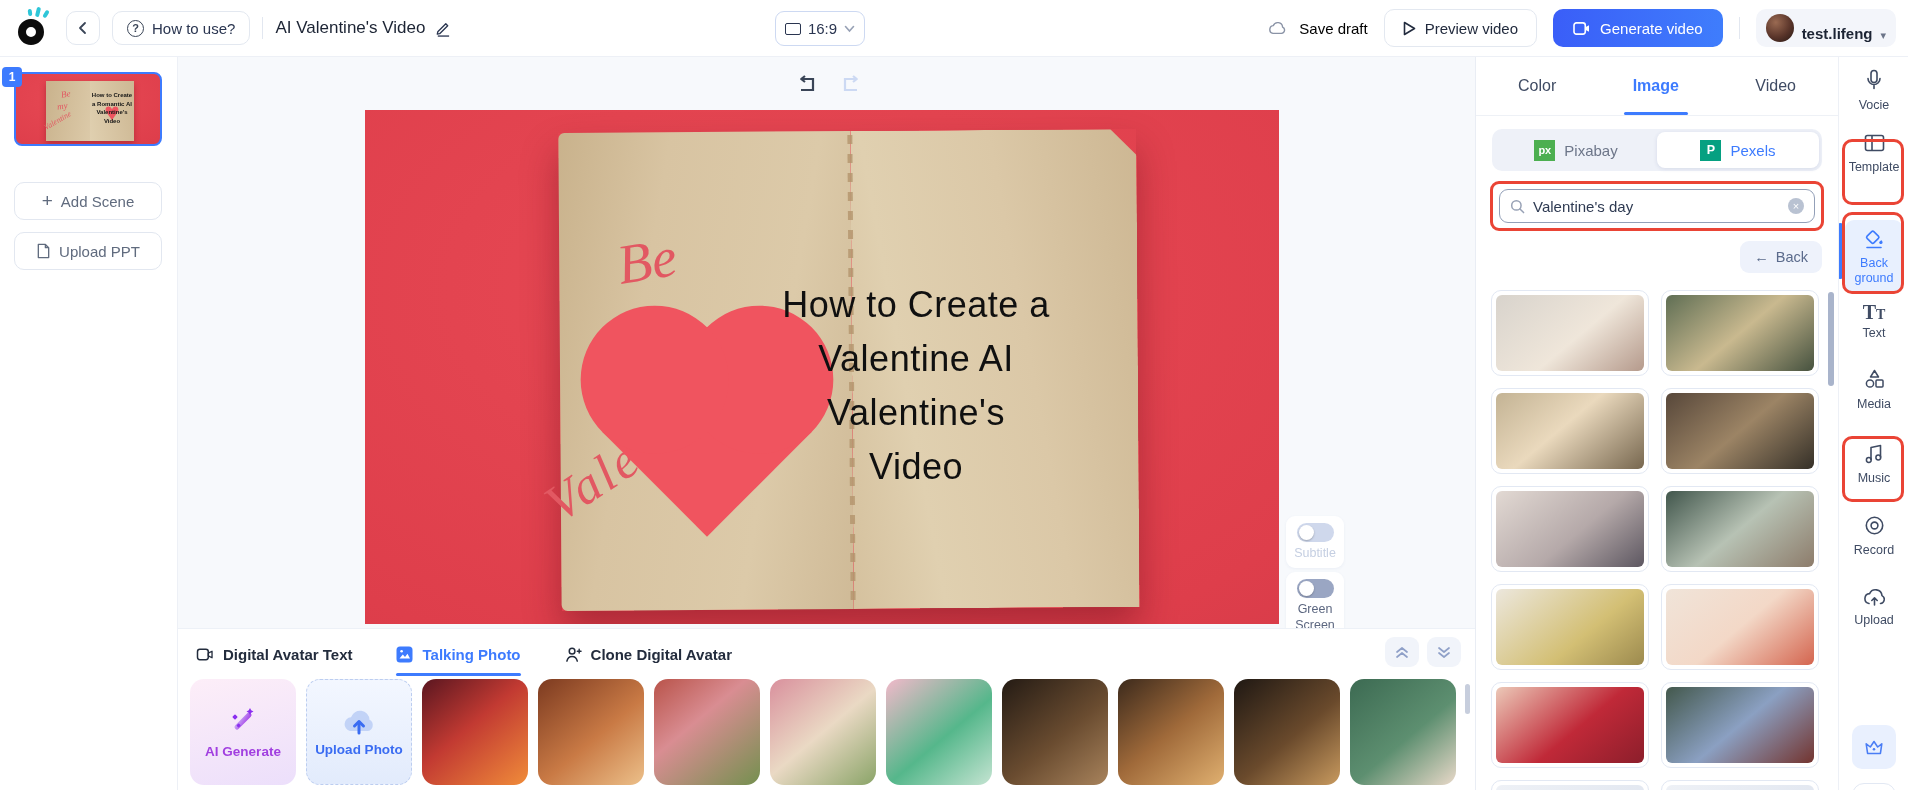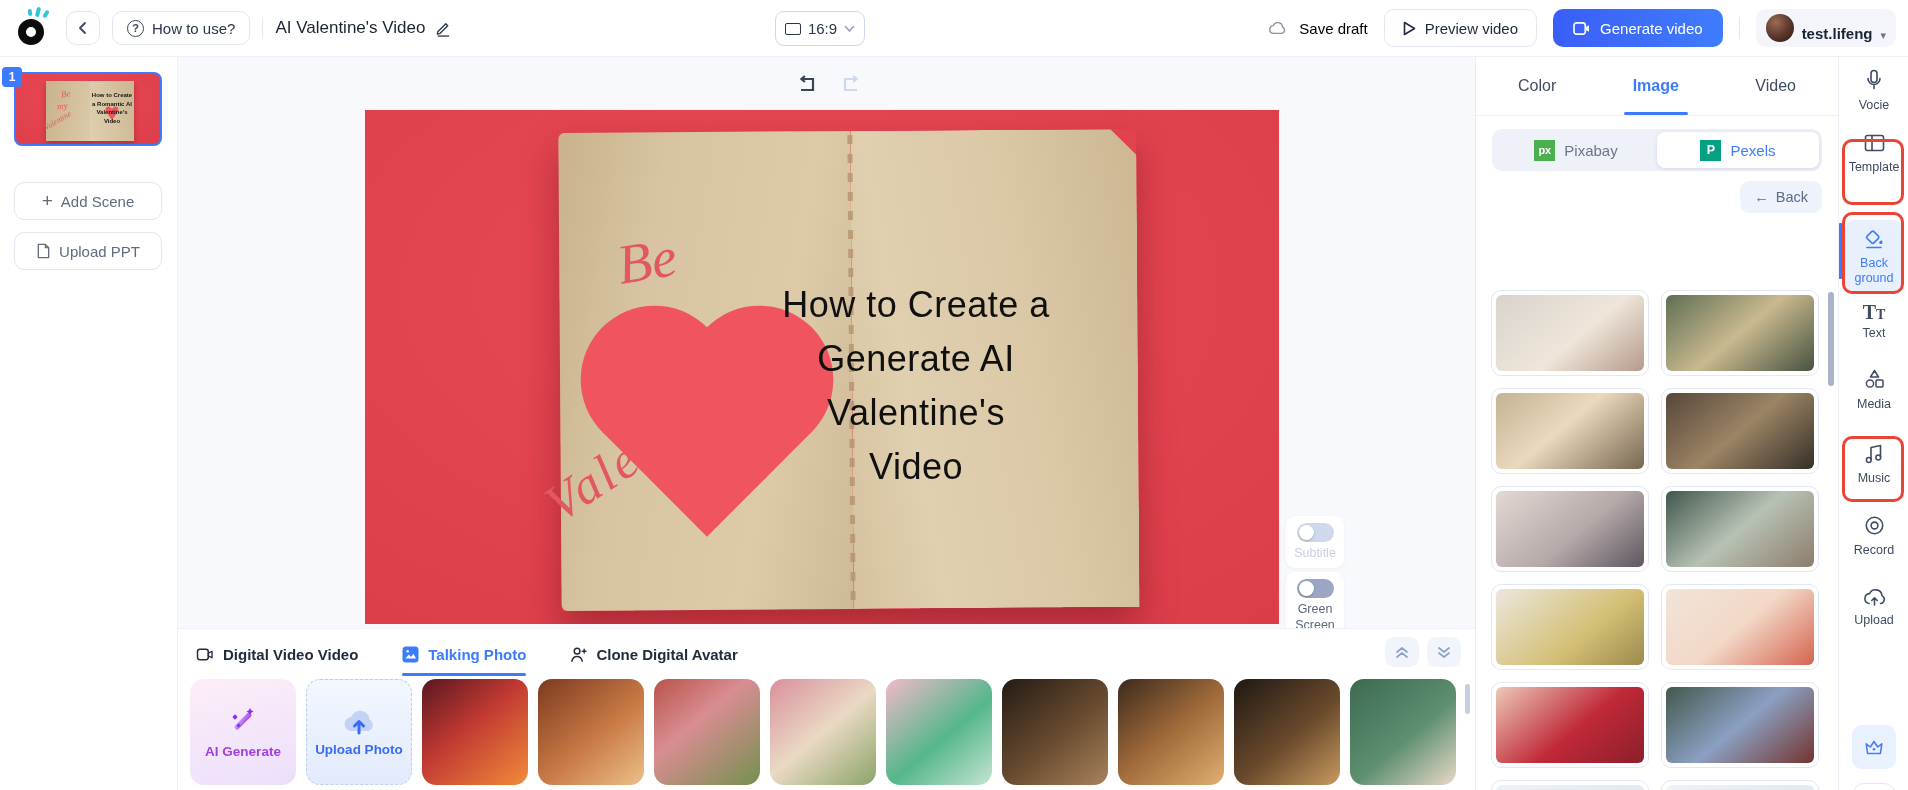--- a/index.html
+++ b/index.html
@@ -297,21 +297,21 @@
         <span class="hw hw-be">Be</span>
         <span class="hw hw-my">my</span>
         <span class="hw hw-val">Valentine</span>
       </div>
       <div class="page-right"></div>
       <div class="spine"></div>
     </div>
     <div class="heart"></div>
     <div class="stage-title">
       <div>How to Create a</div>
-      <div>Generate AI</div>
+      <div>Valentine AI</div>
       <div>Valentine's</div>
       <div>Video</div>
     </div>
   </div>
 
   <div class="toggle-card tc-subtitle">
     <div class="toggle-track">
         <span class="toggle-knob"></span>
       </div>
     <div class="toggle-label">Subtitle</div>
@@ -323,21 +323,21 @@
     <div class="toggle-label">Green Screen</div>
   </div>
 
   <div class="bottom-panel">
     <div class="bp-tabs">
       <div class="bp-tab">
         <svg width="18" height="15" viewBox="0 0 18 16">
           <rect x="1" y="2.5" width="11.5" height="11" rx="2.5" fill="none" stroke="#232c3d" stroke-width="1.6"></rect>
           <path d="M12.5 6.5 L16.5 4.5 V11.5 L12.5 9.5 Z" fill="none" stroke="#232c3d" stroke-width="1.4" stroke-linejoin="round"></path>
         </svg>
-        <span>Digital Video Video</span>
+        <span>Digital Avatar Text</span>
       </div>
       <div class="bp-tab active">
         <svg width="17" height="17" viewBox="0 0 17 17">
           <rect x="0.5" y="0.5" width="16" height="16" rx="3.5" fill="#3d7bfe"></rect>
           <path d="M3.5 12.5 L6.8 8.5 L9 11 L11.5 7.7 L14 12.5 Z" fill="#fff"></path>
           <circle cx="5.6" cy="5.3" r="1.3" fill="#fff"></circle>
         </svg>
         <span>Talking Photo</span>
       </div>
       <div class="bp-tab">
@@ -417,20 +417,30 @@
     <div class="rp-source">
       <span class="src-logo logo-pixabay">px</span>
       <span>Pixabay</span>
     </div>
     <div class="rp-source active">
       <span class="src-logo logo-pexels">P</span>
       <span>Pexels</span>
     </div>
   </div>
 
+  <div class="rp-search-wrap">
+    <div class="rp-search">
+      <svg width="15" height="15" viewBox="0 0 16 16">
+        <circle cx="6.8" cy="6.8" r="5" fill="none" stroke="#97a1b5" stroke-width="1.6"></circle>
+        <line x1="10.6" y1="10.6" x2="14.5" y2="14.5" stroke="#97a1b5" stroke-width="1.6" stroke-linecap="round"></line>
+      </svg>
+      <input type="text" value="Valentine's day" style="">
+      <span class="clear-btn">×</span>
+    </div>
+  </div>
 
   <div class="rp-back-row">
     <div class="rp-back">
       <span>←</span>
       <span>Back</span>
     </div>
   </div>
 
   <div class="rp-grid">
     <div class="rp-item">

